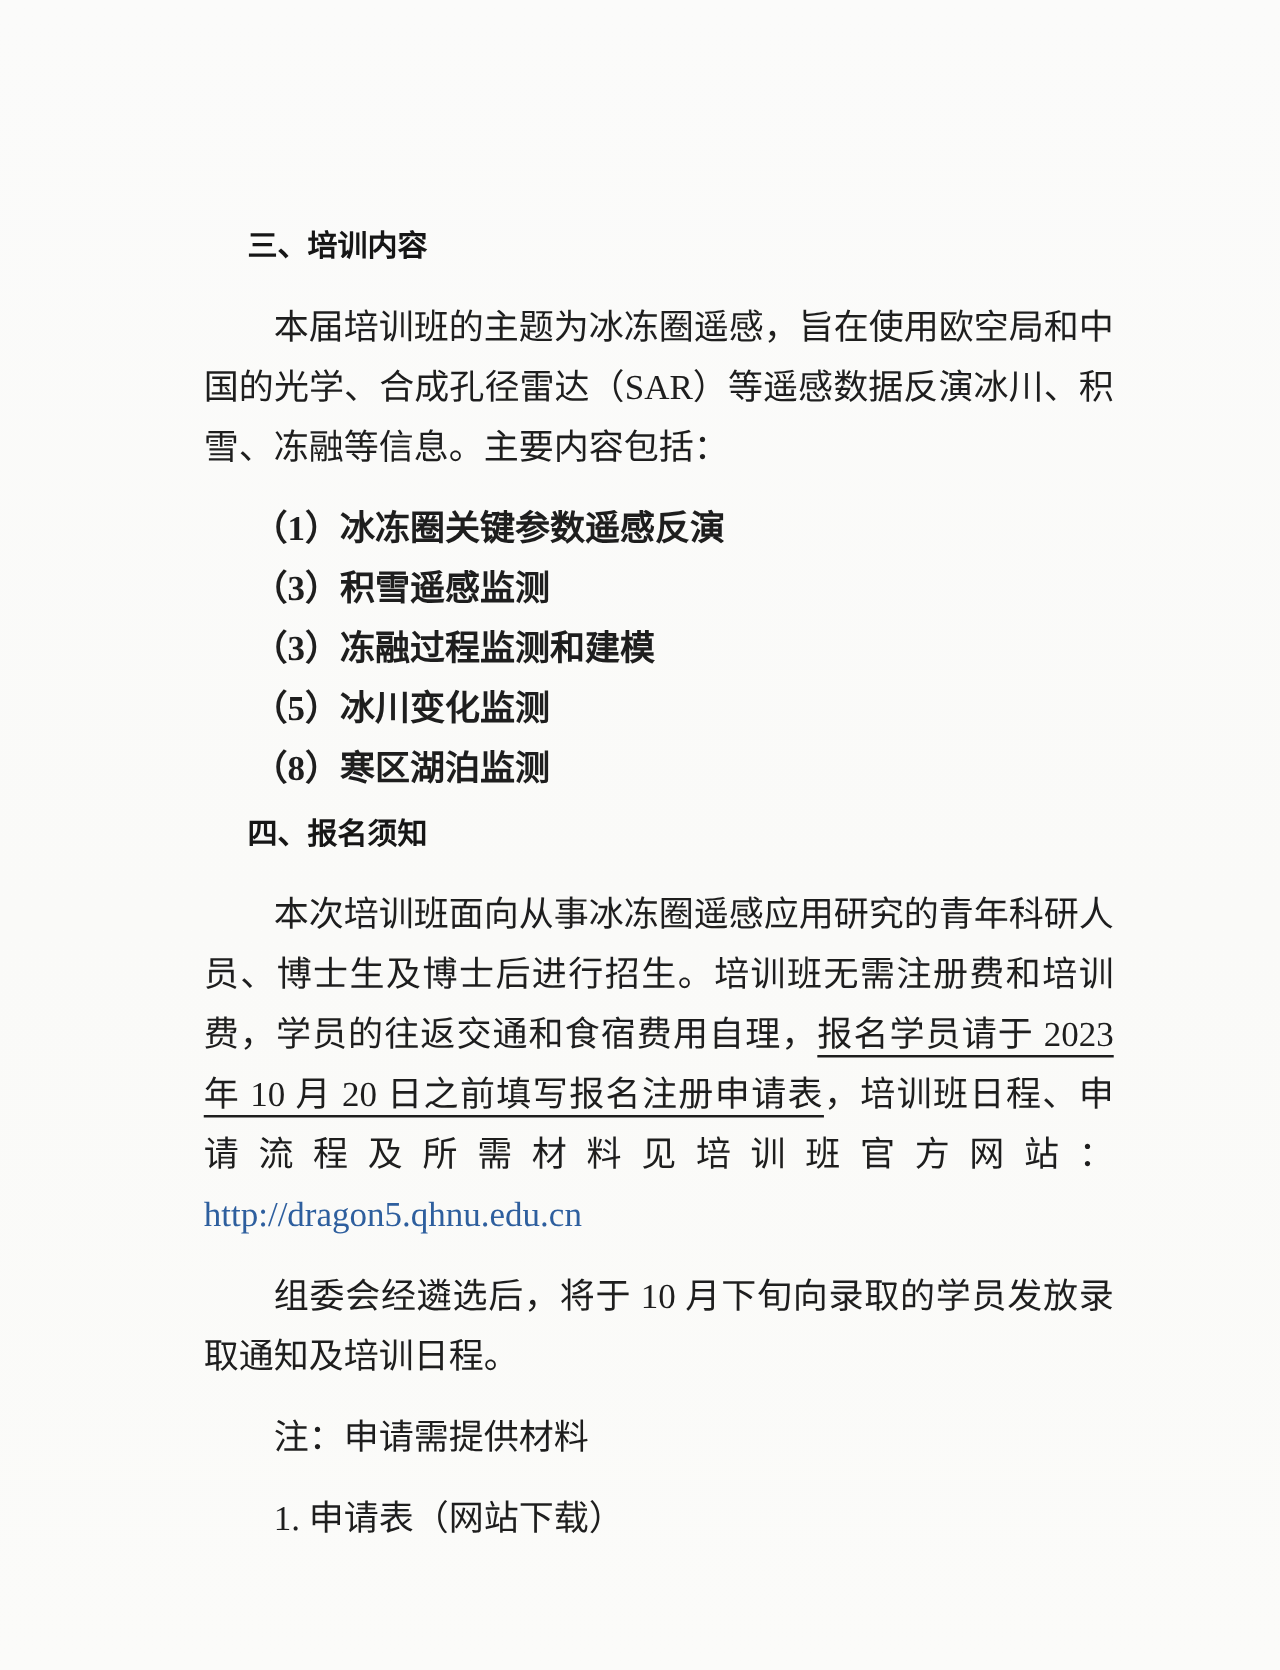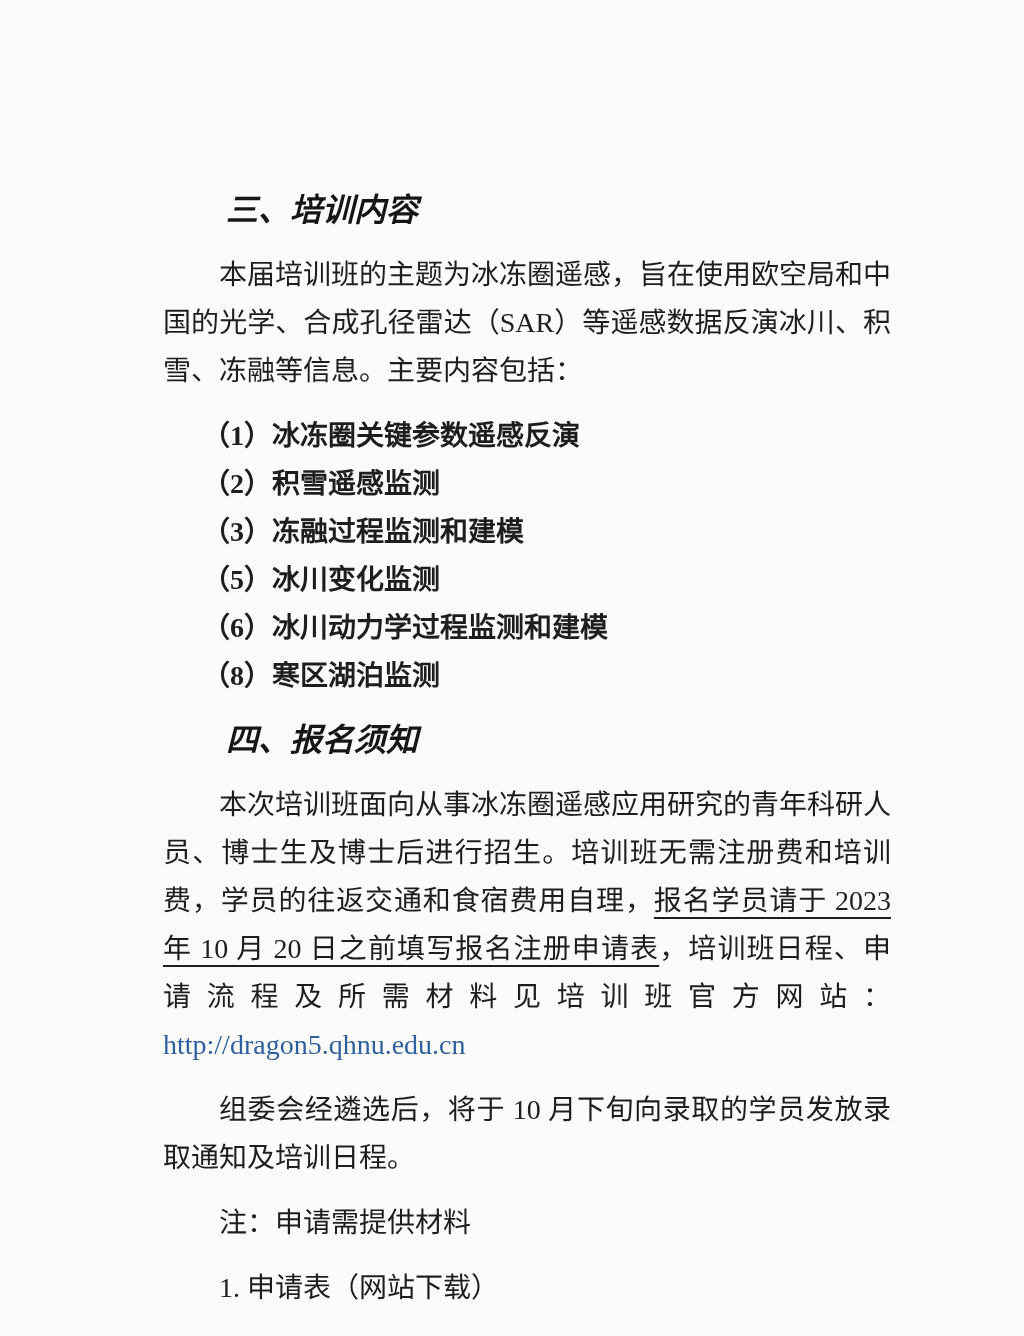--- a/index.html
+++ b/index.html
@@ -22,26 +22,25 @@
   .doc {
     box-sizing: border-box;
     padding: 170px 116px 0 146px;
     font-family: "Liberation Serif", "DejaVu Serif", serif;
     font-size: 28px;
     line-height: 48px;
     color: #1e1e1e;
     text-align: justify;
   }
   .doc h3 {
-    margin: 16px;
-    font-size: 32px;
+    margin: 4px;
+    font-size: 24px;
     font-weight: bold;
     text-indent: 2em;
     color: #161616;
-    font-style: italic;
   }
   .doc p {
     margin: 17px;
     text-indent: 2em;
   }
   .doc .list-item {
     text-indent: 2em;
     font-weight: bold;
   }
   .ul {
@@ -60,24 +59,23 @@
 <body>
 
 <div class="page">
   <div class="doc">
 
     <h3>三、培训内容</h3>
 
     <p>本届培训班的主题为冰冻圈遥感，旨在使用欧空局和中国的光学、合成孔径雷达（SAR）等遥感数据反演冰川、积雪、冻融等信息。主要内容包括：</p>
 
     <div class="list-item">（1）冰冻圈关键参数遥感反演</div>
-    <div class="list-item">（2）积雪遥感监测</div>
+    <div class="list-item">（3）积雪遥感监测</div>
     <div class="list-item">（3）冻融过程监测和建模</div>
     <div class="list-item">（5）冰川变化监测</div>
-    <div class="list-item">（6）冰川动力学过程监测和建模</div>
     <div class="list-item">（8）寒区湖泊监测</div>
 
     <h3>四、报名须知</h3>
 
     <p><span>本次培训班面向从事冰冻圈遥感应用研究的青年科研人员、博士生及博士后进行招生。培训班无需注册费和培训费，学员的往返交通和食宿费用自理，</span><span class="ul">报名学员请于 2023 年 10 月 20 日之前填写报名注册申请表</span><span>，培训班日程、申请流程及所需材料见培训班官方网站：</span><a class="link">http://dragon5.qhnu.edu.cn</a></p>
 
     <p>组委会经遴选后，将于 10 月下旬向录取的学员发放录取通知及培训日程。</p>
 
     <p>注：申请需提供材料</p>
 

